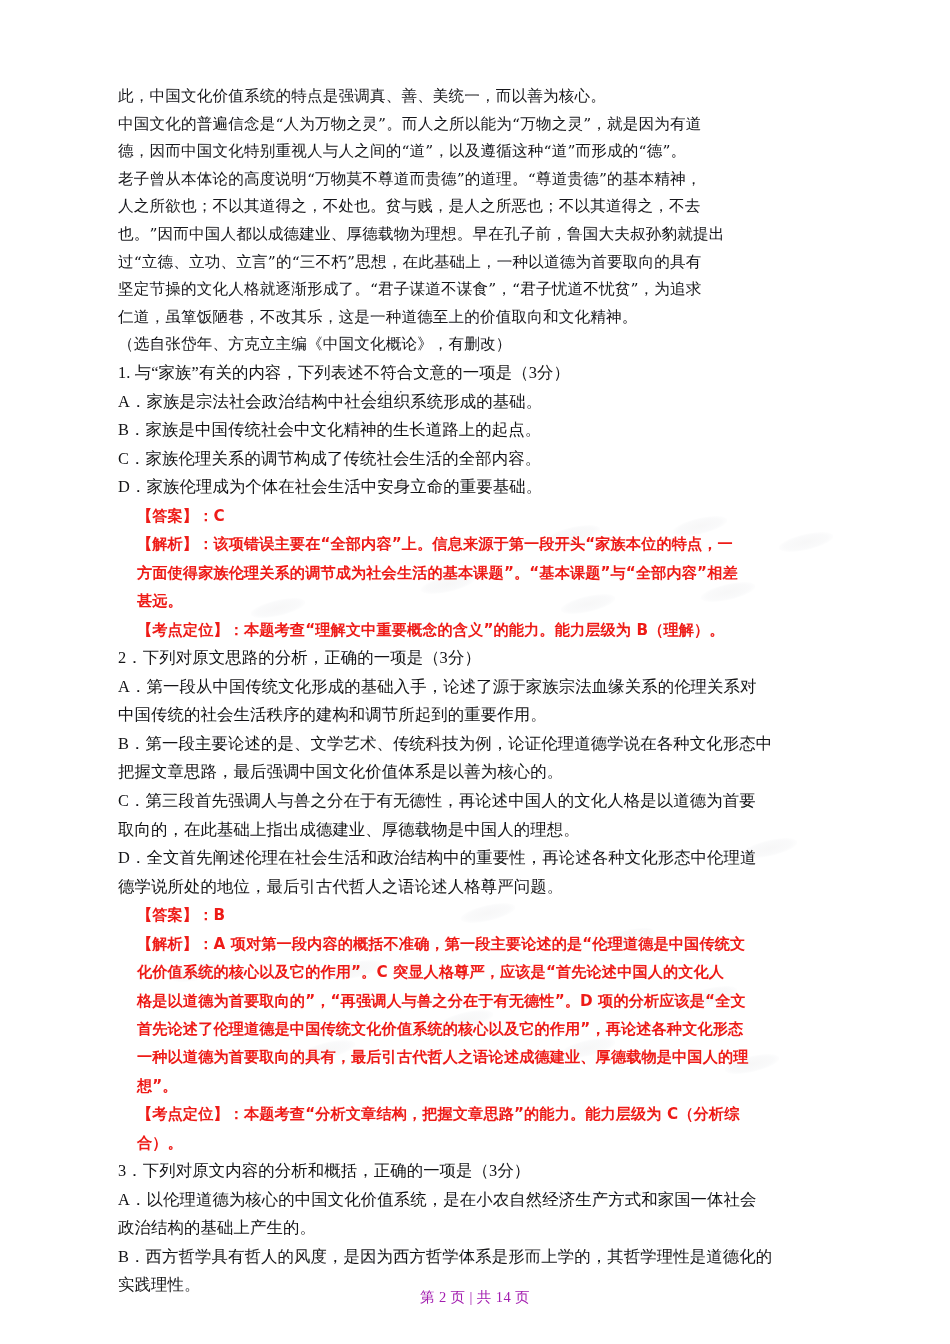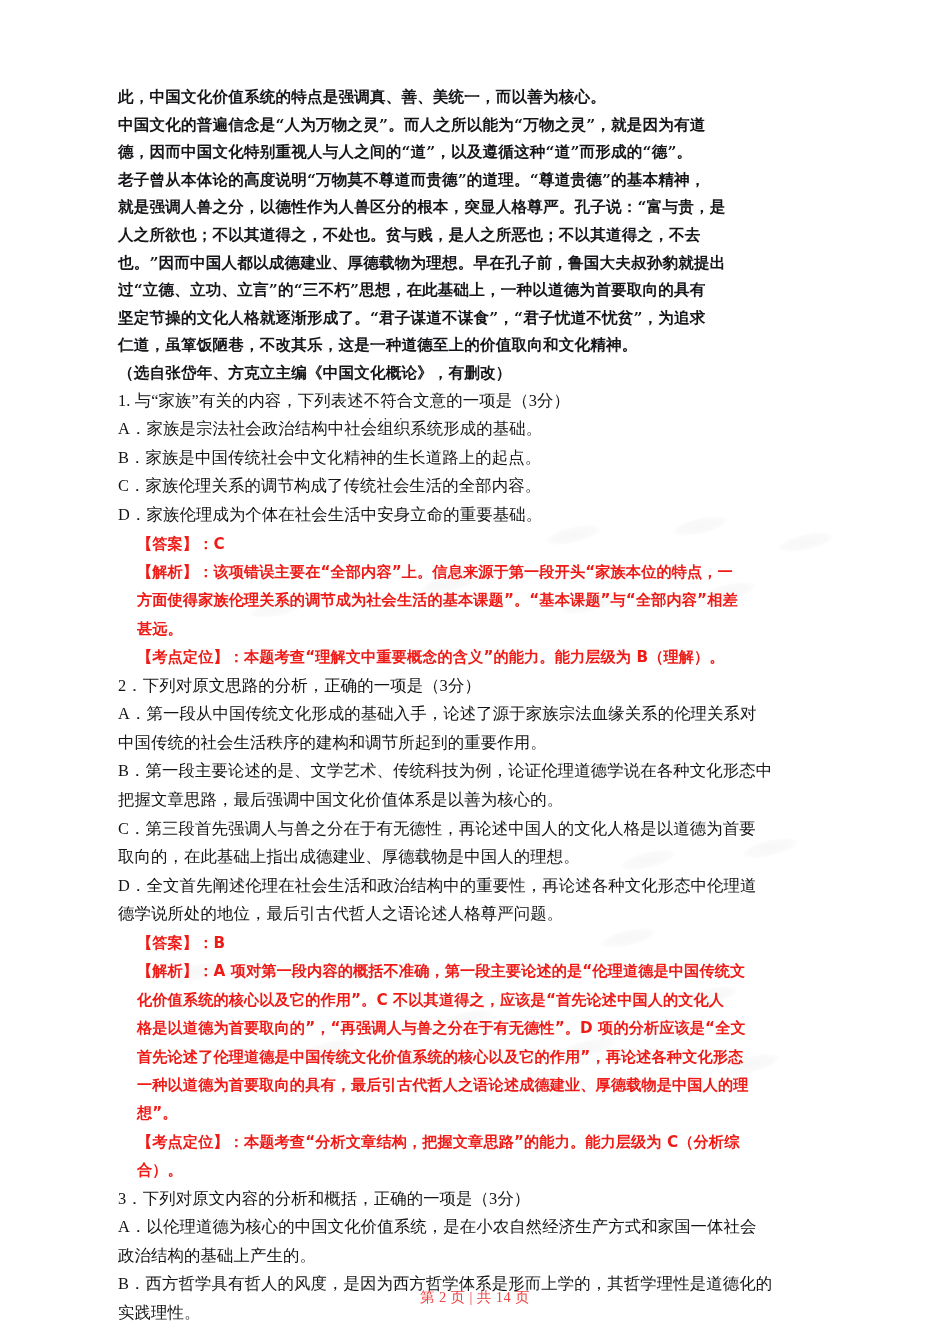--- a/index.html
+++ b/index.html
@@ -48,21 +48,20 @@
 
   
   .p-line {
     font-family: "Liberation Serif", "DejaVu Serif", serif;
     font-size: 16.2px;
     line-height: 27.6px;
     color: #16161a;
     letter-spacing: 0.15px;
     white-space: pre-wrap;
     font-style: normal;
-    font-weight: bold;
   }
   .passage .p-line {
     font-family: "DejaVu Serif", "Liberation Serif", serif;
     font-size: 15.6px;
   }
 
   
   .q-line {
     font-family: "Liberation Serif", "DejaVu Serif", serif;
     font-size: 16.4px;
@@ -107,21 +106,21 @@
 
   
   .footer {
     position: absolute;
     left: 0;
     right: 0;
     top: 1288px;
     text-align: center;
     font-family: "Liberation Serif", "DejaVu Serif", serif;
     font-size: 14.5px;
-    color: #ef4444;
+    color: #a21caf;
     letter-spacing: 0.4px;
     z-index: 3;
   }
 </style>
 </head>
 <body>
 
 <div id="page">
 
   <div class="wm-layer">
@@ -145,21 +144,20 @@
     <div class="wm" style="left:170px; top:964px;"></div>
   </div>
 
   <div class="content">
 
     <div class="passage">
       <div class="p-line">此，中国文化价值系统的特点是强调真、善、美统一，而以善为核心。</div>
       <div class="p-line">中国文化的普遍信念是“人为万物之灵”。而人之所以能为“万物之灵”，就是因为有道</div>
       <div class="p-line">德，因而中国文化特别重视人与人之间的“道”，以及遵循这种“道”而形成的“德”。</div>
       <div class="p-line">老子曾从本体论的高度说明“万物莫不尊道而贵德”的道理。“尊道贵德”的基本精神，</div>
-      <div class="p-line">就是强调人兽之分，以德性作为人兽区分的根本，突显人格尊严。孔子说：“富与贵，是</div>
       <div class="p-line">人之所欲也；不以其道得之，不处也。贫与贱，是人之所恶也；不以其道得之，不去</div>
       <div class="p-line">也。”因而中国人都以成德建业、厚德载物为理想。早在孔子前，鲁国大夫叔孙豹就提出</div>
       <div class="p-line">过“立德、立功、立言”的“三不朽”思想，在此基础上，一种以道德为首要取向的具有</div>
       <div class="p-line">坚定节操的文化人格就逐渐形成了。“君子谋道不谋食”，“君子忧道不忧贫”，为追求</div>
       <div class="p-line">仁道，虽箪饭陋巷，不改其乐，这是一种道德至上的价值取向和文化精神。</div>
       <div class="p-line">（选自张岱年、方克立主编《中国文化概论》，有删改）</div>
     </div>
 
     <div>
       <div class="q-line"><span>1. 与“家族”有关的内容，下列表述</span><span class="dotted">不符合</span><span>文意的一项是（3分）</span></div>
@@ -184,21 +182,21 @@
       <div class="q-line">B．第一段主要论述的是、文学艺术、传统科技为例，论证伦理道德学说在各种文化形态中</div>
       <div class="q-line">把握文章思路，最后强调中国文化价值体系是以善为核心的。</div>
       <div class="q-line">C．第三段首先强调人与兽之分在于有无德性，再论述中国人的文化人格是以道德为首要</div>
       <div class="q-line">取向的，在此基础上指出成德建业、厚德载物是中国人的理想。</div>
       <div class="q-line">D．全文首先阐述伦理在社会生活和政治结构中的重要性，再论述各种文化形态中伦理道</div>
       <div class="q-line">德学说所处的地位，最后引古代哲人之语论述人格尊严问题。</div>
 
       <div class="red-block">
         <div class="r-line"><span>【答案】：</span><span>B</span></div>
         <div class="r-line">【解析】：A 项对第一段内容的概括不准确，第一段主要论述的是“伦理道德是中国传统文</div>
-        <div class="r-line">化价值系统的核心以及它的作用”。C 不以其道得之，应该是“首先论述中国人的文化人</div>
+        <div class="r-line">化价值系统的核心以及它的作用”。C 突显人格尊严，应该是“首先论述中国人的文化人</div>
         <div class="r-line">格是以道德为首要取向的”，“再强调人与兽之分在于有无德性”。D 项的分析应该是“全文</div>
         <div class="r-line">首先论述了伦理道德是中国传统文化价值系统的核心以及它的作用”，再论述各种文化形态</div>
         <div class="r-line">一种以道德为首要取向的具有，最后引古代哲人之语论述成德建业、厚德载物是中国人的理</div>
         <div class="r-line">想”。</div>
         <div class="r-line">【考点定位】：本题考查“分析文章结构，把握文章思路”的能力。能力层级为 C（分析综</div>
         <div class="r-line">合）。</div>
       </div>
     </div>
 
     <div>

